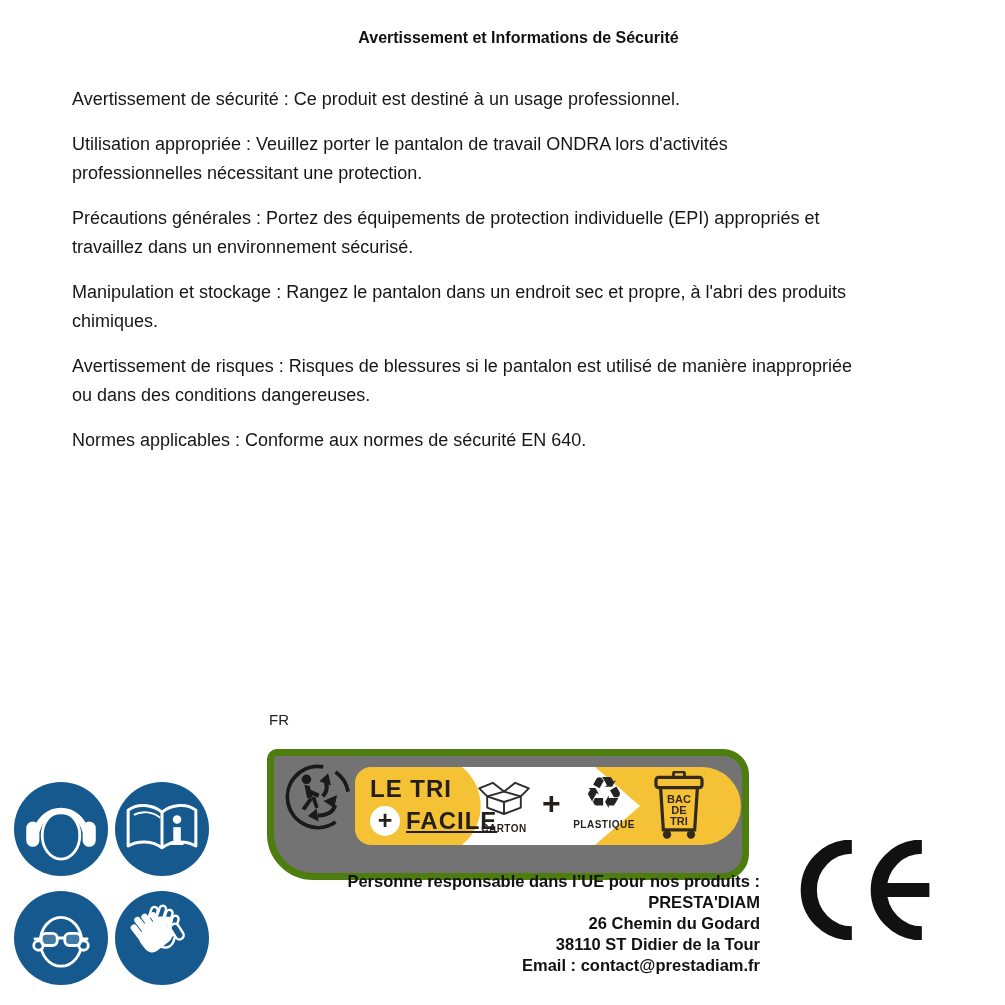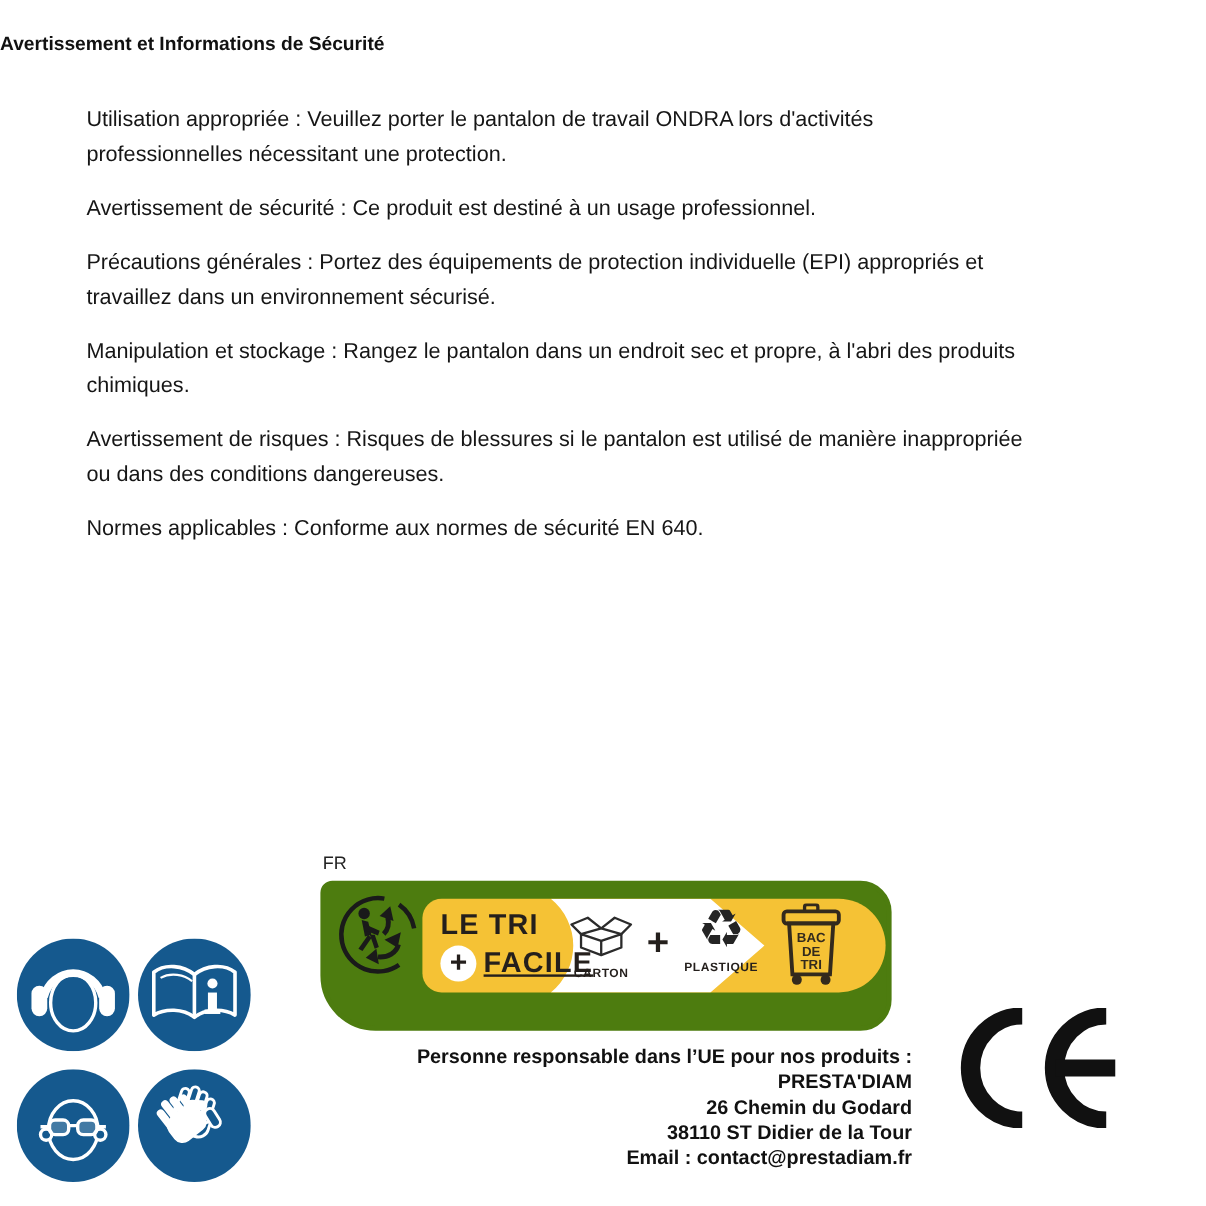--- a/index.html
+++ b/index.html
@@ -1,28 +1,28 @@
 <!DOCTYPE html>
 <html><head>
 <meta charset="utf-8">
 <style>
   html,body{margin:0;padding:0;background:#fff;}
   .page{position:relative;width:1005px;height:1005px;background:#ffffff;
         font-family:"Liberation Sans",sans-serif;color:#1b1b1b;overflow:hidden;}
 
-  .doc-title{padding-top:29px;font-weight:bold;font-size:16px;color:#111;}
+  .doc-title{padding-top:29px;text-align:center;font-weight:bold;font-size:16px;color:#111;margin-left:32px;}
 
   .body-text{margin:38px 68px 0 72px;font-size:18px;line-height:29px;color:#161616;}
   .body-text p{margin:0 0 16px 0;white-space:pre-line;}
 
   
   .infotri{position:absolute;left:267px;top:711px;width:472px;}
   .fr{font-weight:normal;font-size:15px;margin-left:2px;color:#222;}
-  .label-box{position:relative;margin-top:6px;width:468px;height:117px;border:4px solid #4d7c0f;
-             border-radius:10px 26px 26px 46px;background:#4d7c0f;}
+  .label-box{position:relative;margin-top:21px;width:468px;height:117px;border:7px solid #4d7c0f;
+             border-radius:10px 26px 26px 46px;background:#737373;}
   .triman{position:absolute;left:10px;top:5px;}
   .band{position:absolute;left:81px;top:11px;width:386px;height:78px;background:#F5C235;
         border-radius:16px 39px 39px 16px;}
   .chevron{position:absolute;left:0;top:0;}
   .letri{position:absolute;left:15px;top:8px;color:#241f1c;}
   .letri-row1{font-size:24px;font-weight:800;letter-spacing:1px;}
   .letri-row2{margin-top:3px;display:flex;align-items:center;}
   .plus-circle{width:30px;height:30px;border-radius:50%;background:#fff;color:#241f1c;
                font-size:25px;font-weight:900;text-align:center;line-height:29px;}
   .facile{font-size:24px;font-weight:800;letter-spacing:1px;margin-left:6px;text-decoration:underline;}
@@ -49,23 +49,23 @@
   .ce{position:absolute;left:798px;top:840px;}
 </style>
 </head>
 <body>
 
 <div class="page">
 
   <div class="doc-title">Avertissement et Informations de Sécurité</div>
 
   <div class="body-text">
+    <p>Avertissement de sécurité : Ce produit est destiné à un usage professionnel.</p>
     <p>Utilisation appropriée : Veuillez porter le pantalon de travail ONDRA lors d'activités
 professionnelles nécessitant une protection.</p>
-    <p>Avertissement de sécurité : Ce produit est destiné à un usage professionnel.</p>
     <p>Précautions générales : Portez des équipements de protection individuelle (EPI) appropriés et
 travaillez dans un environnement sécurisé.</p>
     <p>Manipulation et stockage : Rangez le pantalon dans un endroit sec et propre, à l'abri des produits
 chimiques.</p>
     <p>Avertissement de risques : Risques de blessures si le pantalon est utilisé de manière inappropriée
 ou dans des conditions dangereuses.</p>
     <p>Normes applicables : Conforme aux normes de sécurité EN 640.</p>
   </div>
 
   <svg width="0" height="0" style="position:absolute" aria-hidden="true">

